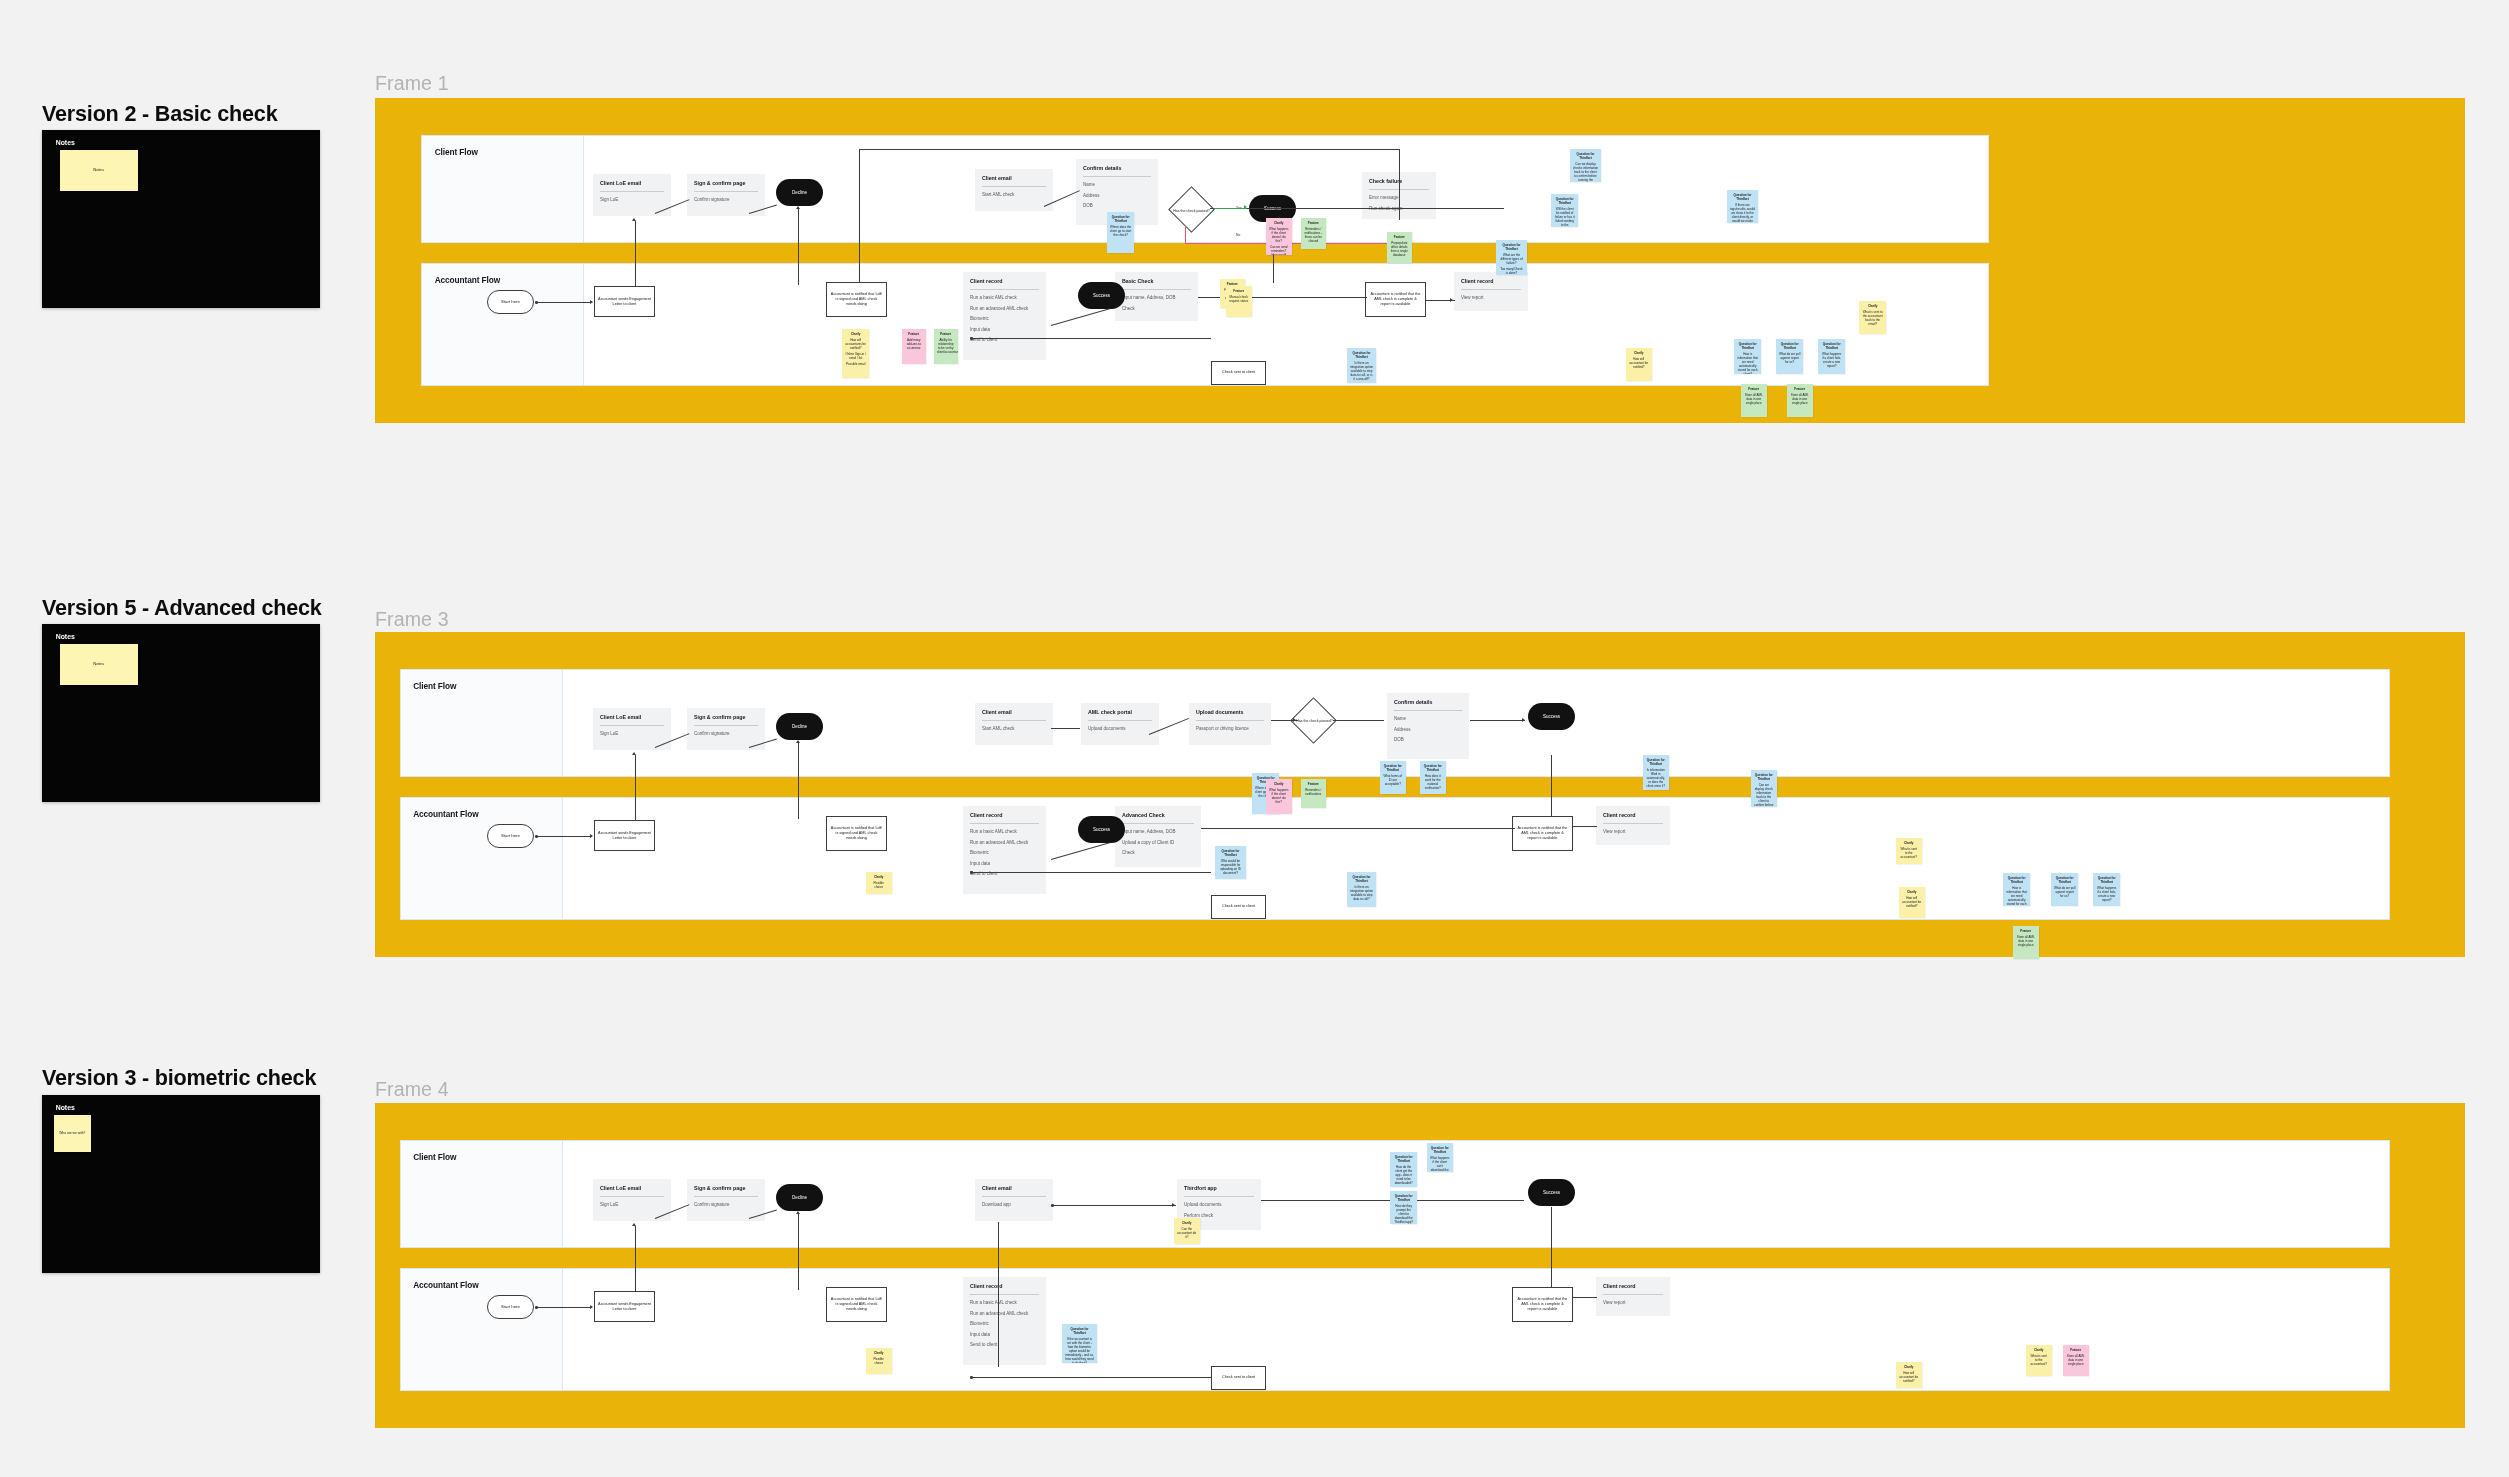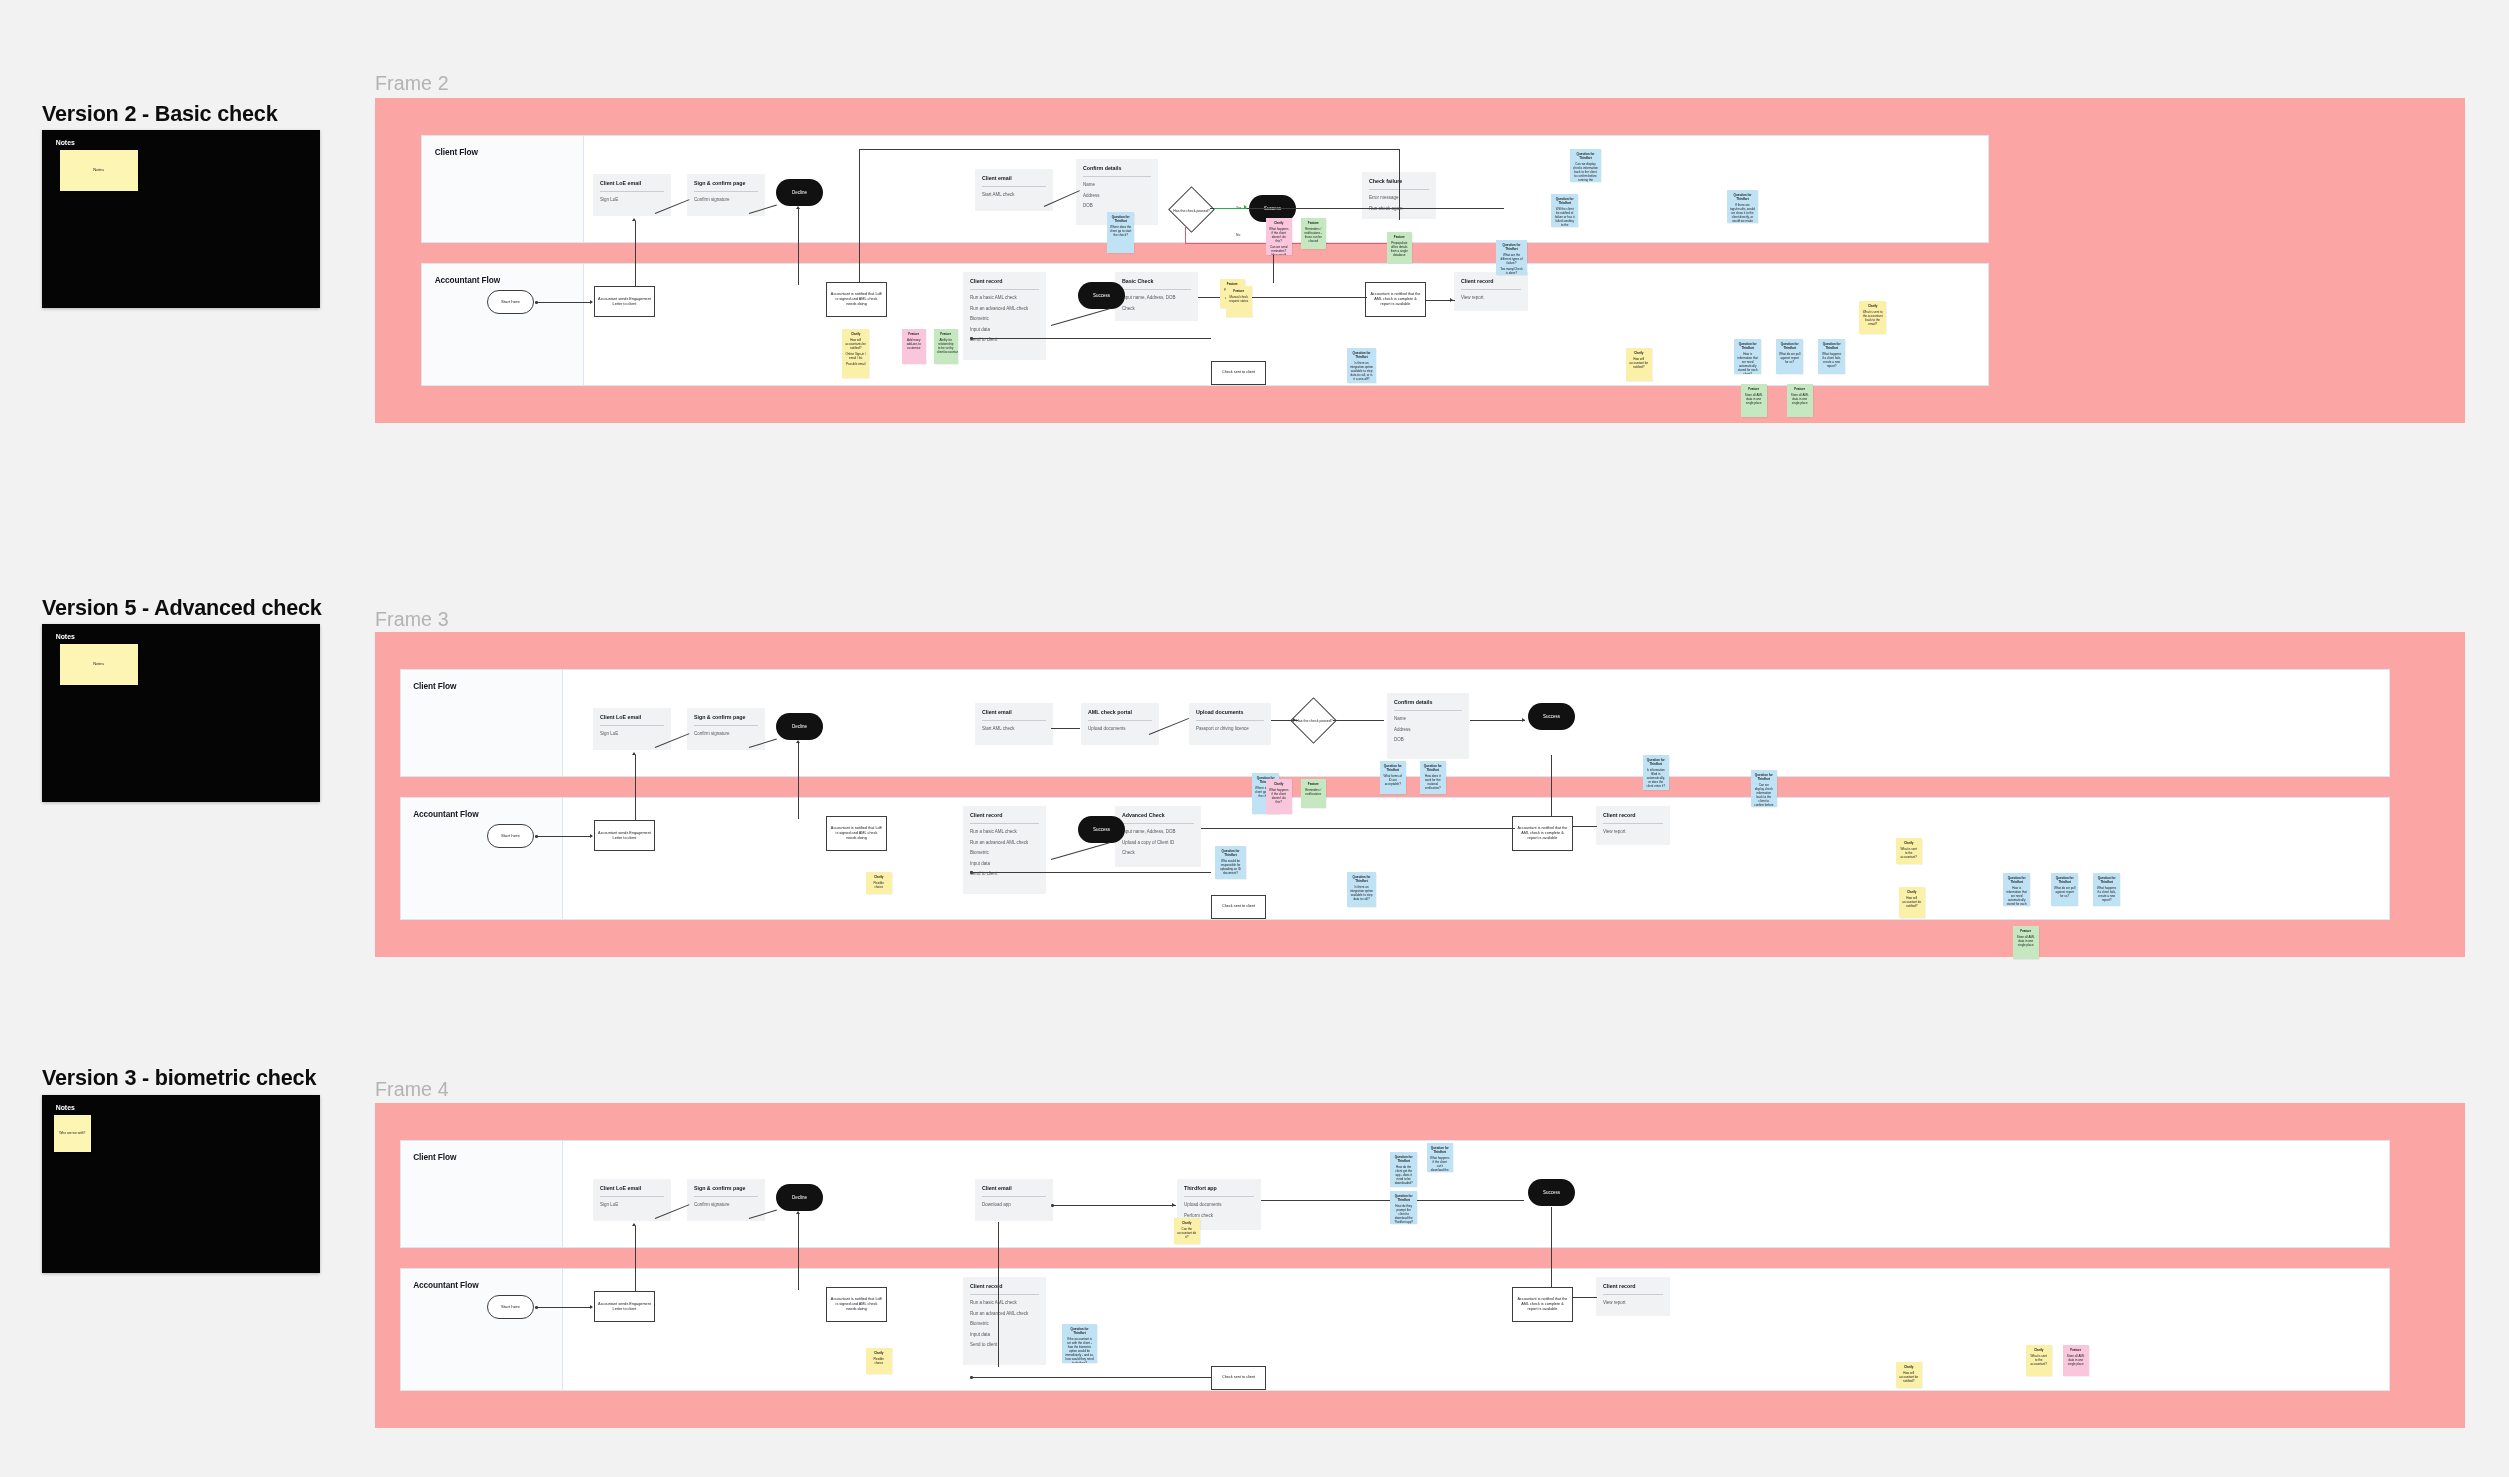--- a/index.html
+++ b/index.html
@@ -37,21 +37,21 @@
     font-size: 4.1px; color: #1b1b1b; line-height: 1.35;
     overflow: hidden;
   }
 
   
   .frame-label {
     position: absolute; font-size: 19.6px; color: #b3b3b3;
     font-weight: 400; letter-spacing: 0.1px;
   }
   .frame {
-    position: absolute; background: #fca5a5;
+    position: absolute; background: #eab308;
   }
 
   
   .lane {
     position: absolute;
     border: 1px solid #dbe6ef;
     background: #ffffff;
   }
   .lane-head {
     position: absolute; left: 0; top: 0; bottom: 0;
@@ -161,21 +161,21 @@
 <body>
 
 <div class="board">
 
   <div class="section-title" style="left:42px; top:101px;">Version 2 - Basic check</div>
   <div class="notes-panel" style="left:42px; top:130px;">
     <div class="notes-label">Notes</div>
     <div class="note-sticky" style="left:17.6px; top:19.6px; width:78px; height:41px;">Notes</div>
   </div>
 
-  <div class="frame-label" style="left:375px; top:72px;">Frame 2</div>
+  <div class="frame-label" style="left:375px; top:72px;">Frame 1</div>
   <div class="frame" style="left:375px; top:98px; width:2090px; height:325px;">
 
     <div class="lane" style="left:46px; top:37px; width:1568px; height:108px;">
       <div class="lane-head" style="width:162px;"></div>
       <div class="lane-title">Client Flow</div>
     </div>
 
     <div class="lane" style="left:46px; top:165px; width:1568px; height:123px;">
       <div class="lane-head" style="width:162px;"></div>
       <div class="lane-title">Accountant Flow</div>

